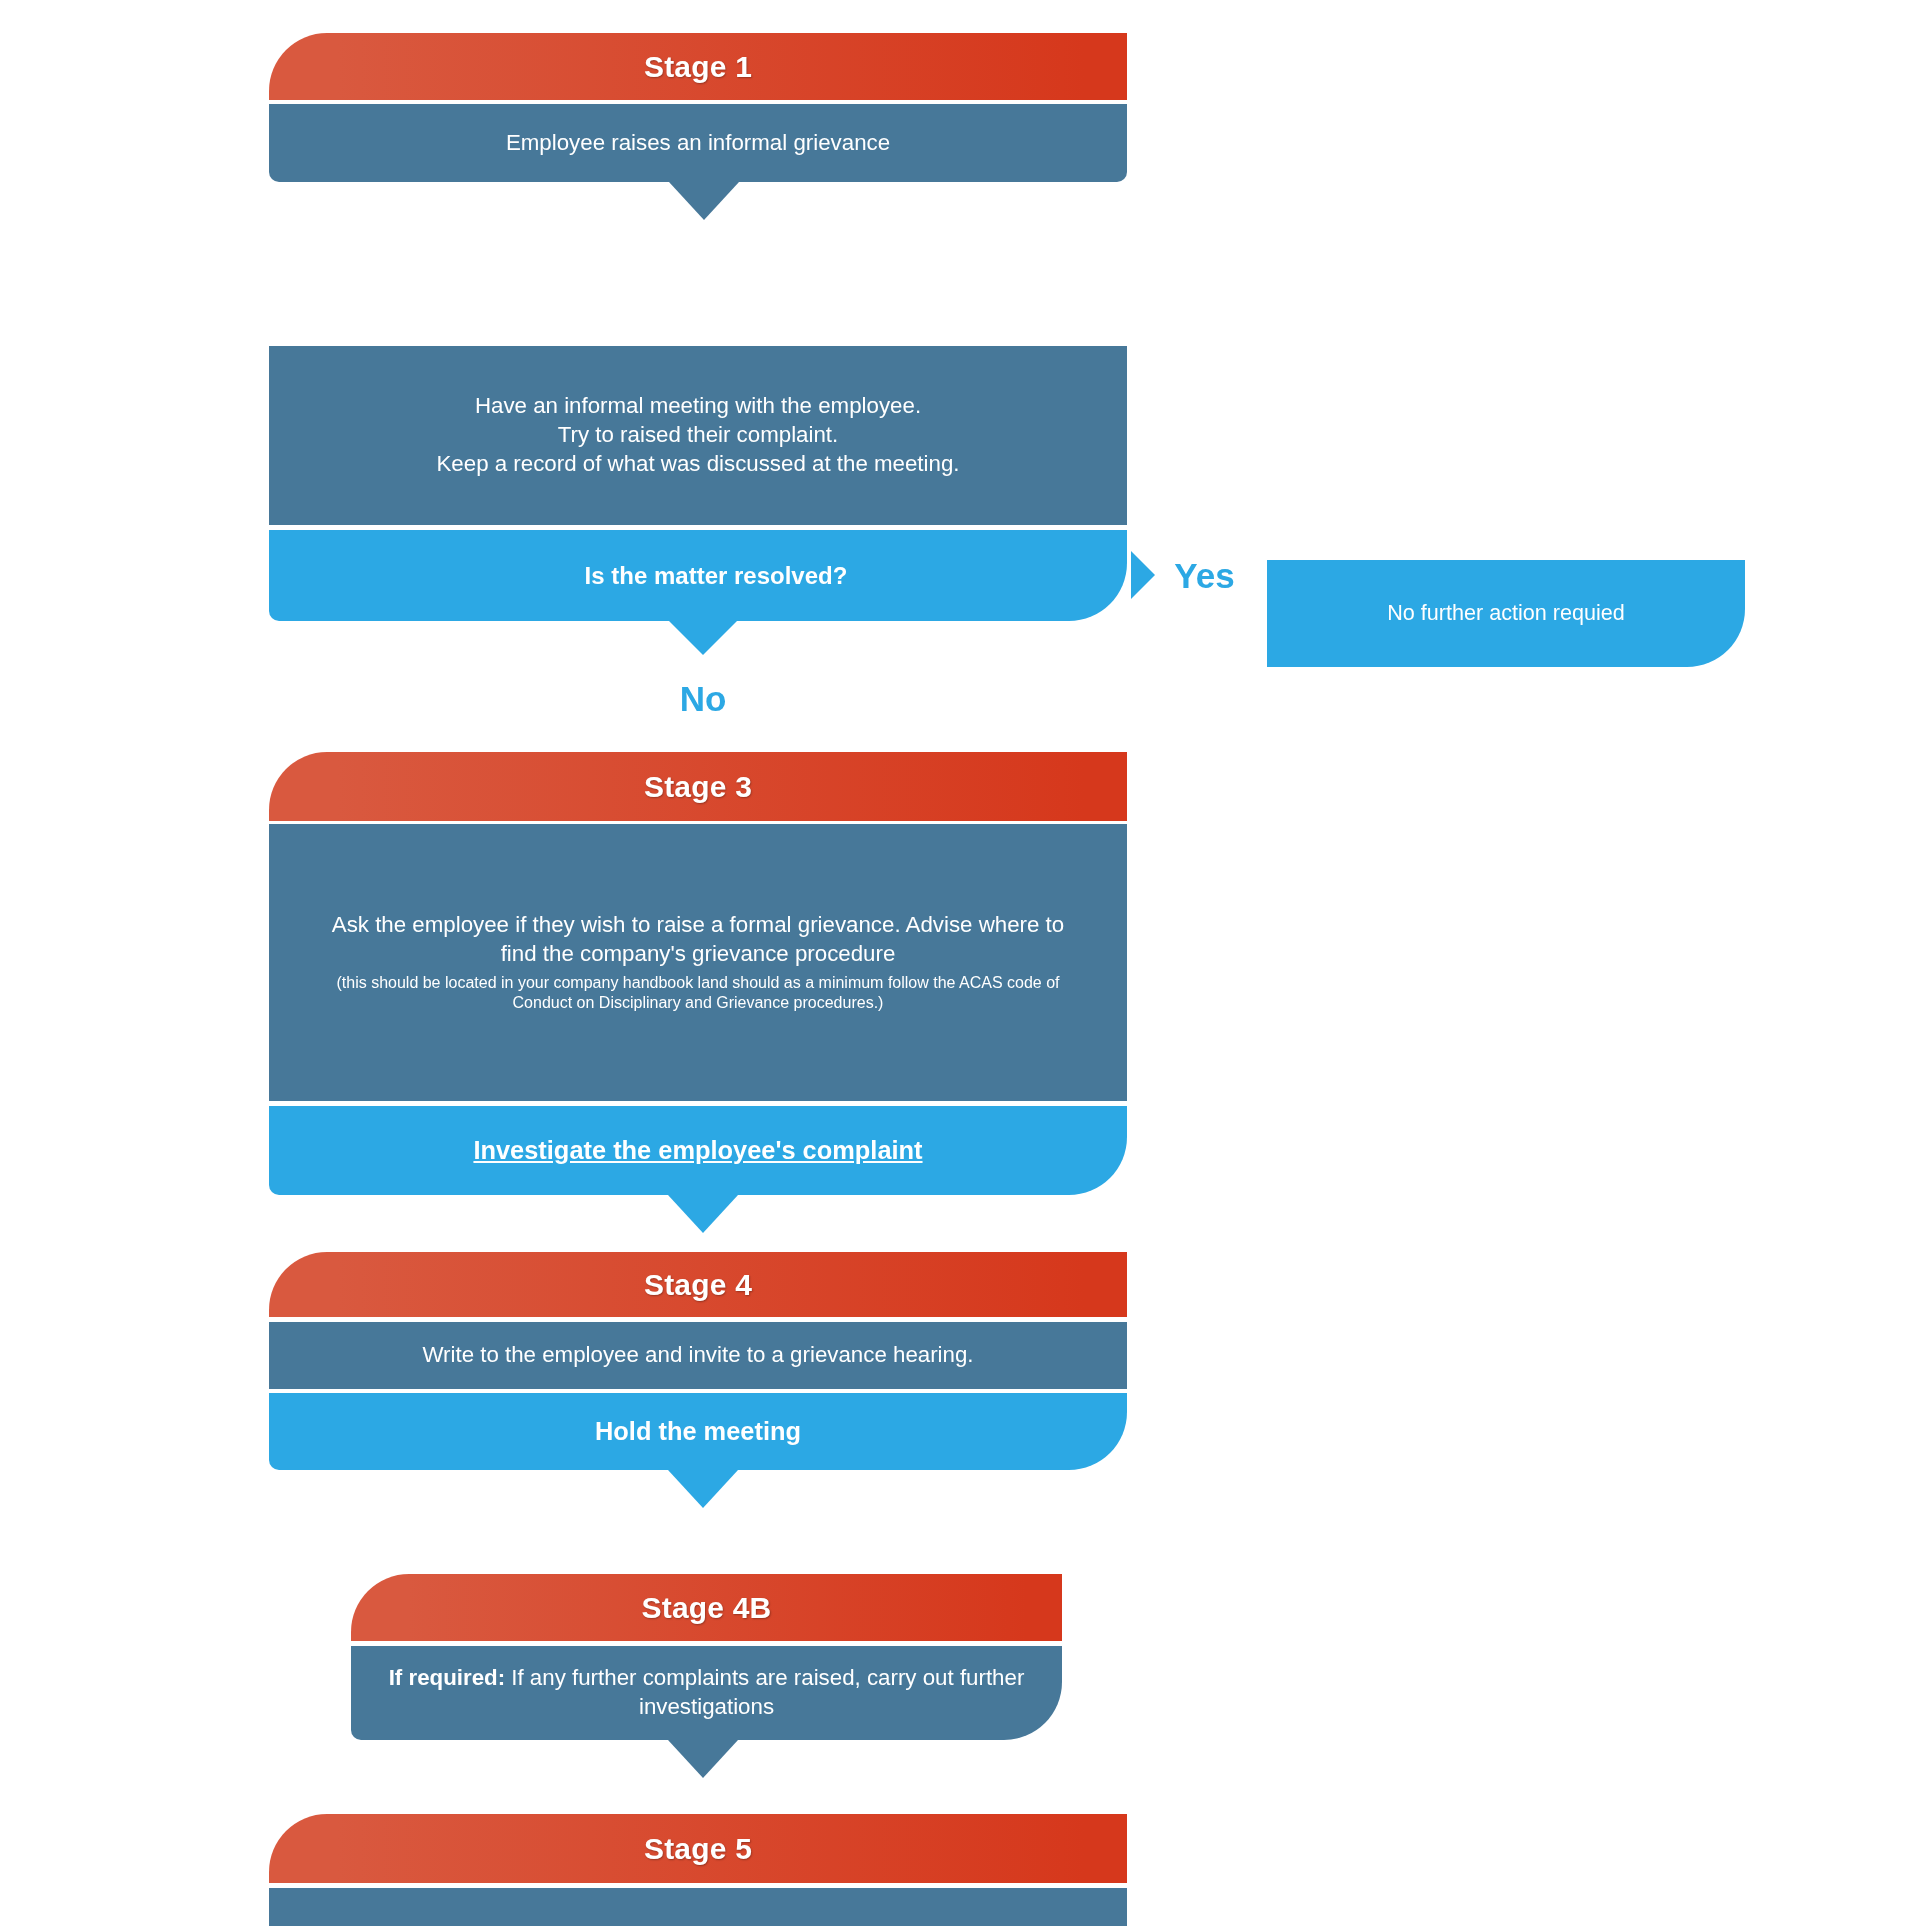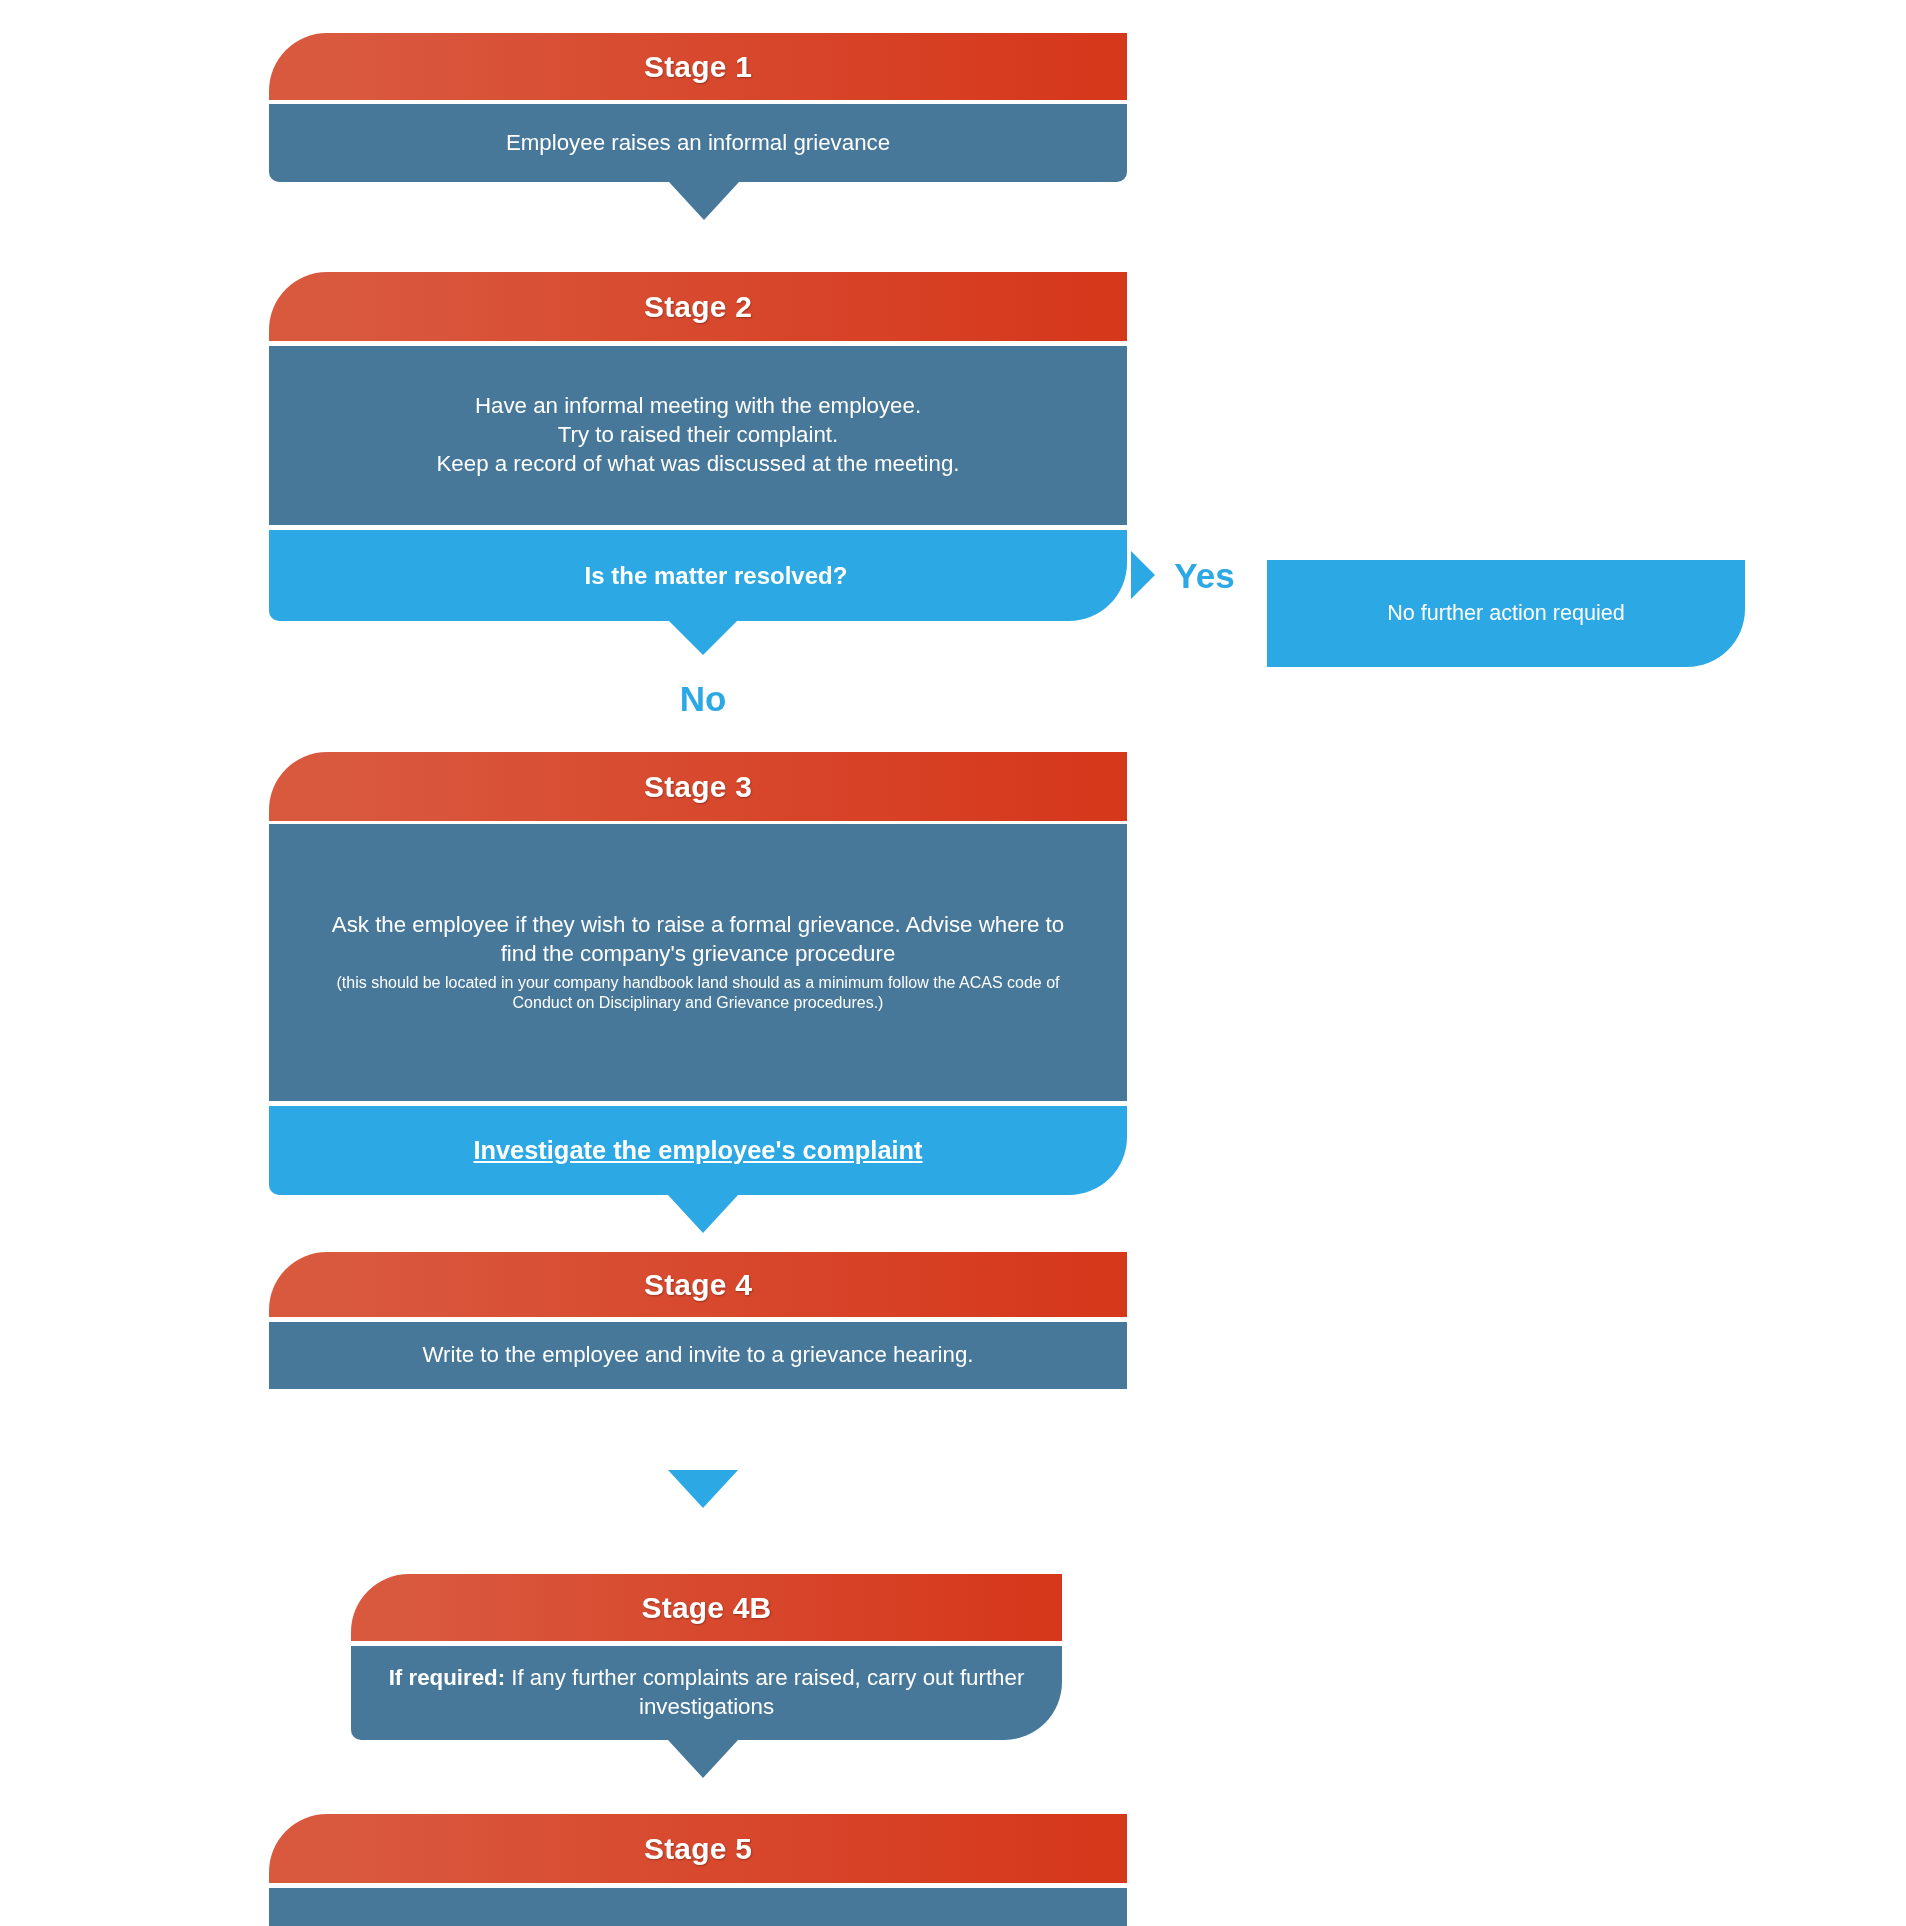--- a/index.html
+++ b/index.html
@@ -106,23 +106,20 @@
 <div id="flow-root">
 
   <div class="node hdr r-tl-big" style="left:269px; top:33px; width:858px; height:67px; font-size:30px;">
     <span class="txt">Stage 1</span>
   </div>
   <div class="node body-box r-bl-sm r-br-sm" style="left:269px; top:104px; width:858px; height:78px; font-size:22.3px;">
     <span class="txt">Employee raises an informal grievance</span>
   </div>
   <div class="tail" style="left:669px; top:182px; border-left-width:35px; border-right-width:35px; border-top-width:38px; border-top-color:#477899;"></div>
 
-  <div class="node hdr r-tl-big" style="left:269px; top:272px; width:858px; height:69px; font-size:30px;">
-    <span class="txt">Stage 2</span>
-  </div>
   <div class="node body-box" style="left:269px; top:346px; width:858px; height:179px; font-size:22.3px; flex-direction:column;">
     <span class="txt">Have an informal meeting with the employee.</span>
     <span class="txt">Try to raised their complaint.</span>
     <span class="txt">Keep a record of what was discussed at the meeting.</span>
   </div>
   <div class="node cyan-box r-bl-sm r-br-big" style="left:269px; top:530px; width:858px; height:91px; font-size:24px; font-weight:bold;padding-left:36px;">
     <span class="txt">Is the matter resolved?</span>
   </div>
 
   <div class="side-arrow" style="left:1131px; top:551px;"></div>
@@ -149,20 +146,23 @@
     <span class="txt">Investigate the employee's complaint</span>
   </div>
   <div class="tail" style="left:668px; top:1195px; border-left-width:35px; border-right-width:35px; border-top-width:38px; border-top-color:#2CA8E4;"></div>
 
   <div class="node hdr r-tl-big" style="left:269px; top:1252px; width:858px; height:65px; font-size:30px;">
     <span class="txt">Stage 4</span>
   </div>
   <div class="node body-box" style="left:269px; top:1322px; width:858px; height:67px; font-size:22.3px;">
     <span class="txt">Write to the employee and invite to a grievance hearing.</span>
   </div>
+  <div class="node cyan-box r-bl-sm r-br-big" style="left:269px; top:1393px; width:858px; height:77px; font-size:25.4px; font-weight:bold;">
+    <span class="txt">Hold the meeting</span>
+  </div>
   <div class="tail" style="left:668px; top:1470px; border-left-width:35px; border-right-width:35px; border-top-width:38px; border-top-color:#2CA8E4;"></div>
 
   <div class="node hdr r-tl-big" style="left:351px; top:1574px; width:711px; height:67px; font-size:30px;">
     <span class="txt">Stage 4B</span>
   </div>
   <div class="node body-box r-bl-sm r-br-big" style="left:351px; top:1646px; width:711px; height:94px; font-size:22.3px;">
     <span class="txt"><span class="bold">If required:</span><span> If any further complaints are raised, carry out further investigations</span></span>
   </div>
   <div class="tail" style="left:668px; top:1740px; border-left-width:35px; border-right-width:35px; border-top-width:38px; border-top-color:#477899;"></div>
 

